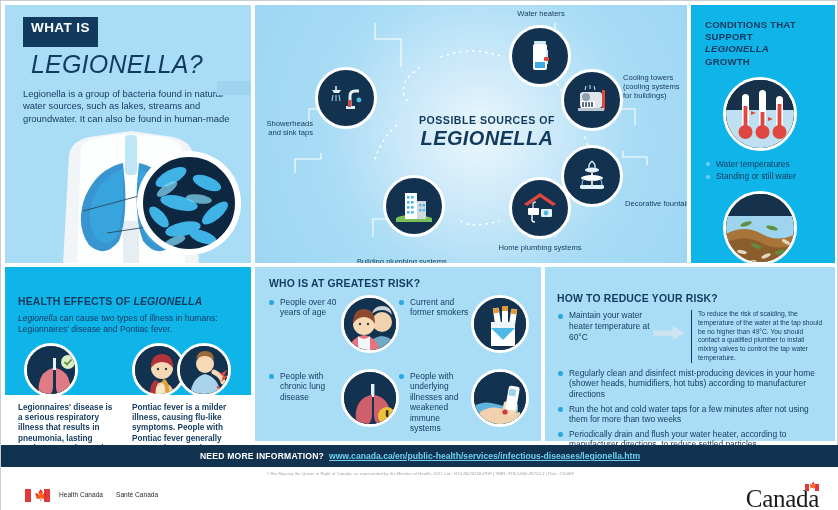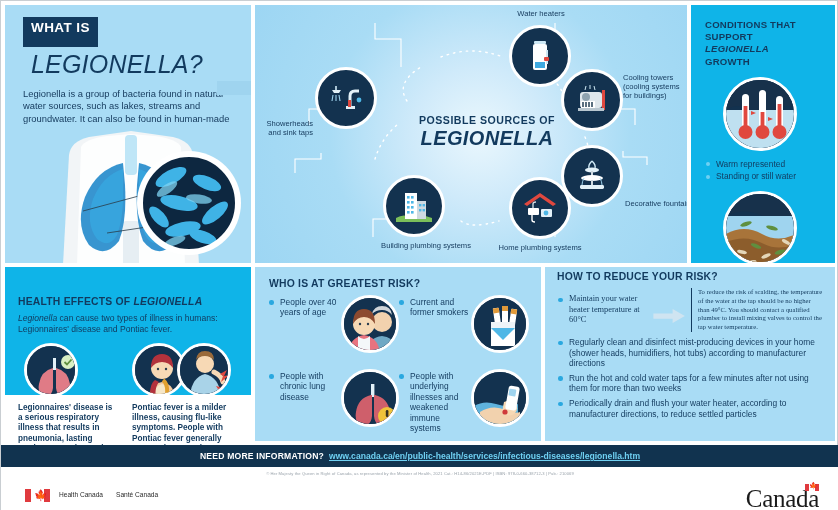--- a/index.html
+++ b/index.html
@@ -100,21 +100,21 @@
   .cond-list li:before {
     content: ""; position: absolute; left: 1px; top: 3.6px;
     width: 4px; height: 4px; border-radius: 50%; background: #6fd0f2;
   }
 
   
   .bottom-row { position: absolute; left: 4px; top: 266px; width: 830px; height: 174px; }
 
   .health { left: 0; top: 0; width: 246px; height: 128px; background: #0fb4e8; padding: 29px 13px 0 13px; }
   .risk   { left: 250px; top: 0; width: 286px; height: 174px; background: #a9dcf5; padding: 11px 12px 0 14px; }
-  .reduce { left: 540px; top: 0; width: 290px; height: 174px; background: #a9dcf5; padding: 4px 10px 0 12px; }
+  .reduce { left: 540px; top: 0; width: 290px; height: 174px; background: #a9dcf5; padding: 26px 10px 0 12px; }
 
   .sec-title {
     font-size: 10.4px; font-weight: bold; color: #123a5e;
     letter-spacing: .2px; margin-bottom: 6px;
   }
   .sec-title em { font-style: italic; }
 
   .health .lede { font-size: 8.6px; line-height: 11px; color: #123a5e; }
   .health .lede em { font-style: italic; }
 
@@ -138,21 +138,21 @@
   .risk-txt:before {
     content: ""; position: absolute; left: 0; top: 5px;
     width: 4.5px; height: 4.5px; border-radius: 50%; background: #2aa8e0;
   }
   .risk-circle {
     width: 58px; height: 58px; border-radius: 50%;
     background: #13324f; border: 3px solid #ffffff;
     overflow: hidden; position: relative; flex: none;
   }
 
-  .reduce-first { display: flex; align-items: center; font-family: Liberation Serif, serif; }
+  .reduce-first { display: flex; align-items: flex-start; }
   .reduce-bullet {
     font-size: 8.4px; line-height: 10.8px; color: #123a5e;
     position: relative; padding-left: 12px; width: 96px;
   }
   .reduce-bullet:before {
     content: ""; position: absolute; left: 1px; top: 4px;
     width: 4.5px; height: 4.5px; border-radius: 50%; background: #2aa8e0;
   }
   .note-arrow { width: 38px; padding-top: 16px; }
   .note-box {
@@ -377,21 +377,21 @@
                 <rect x="17" y="20" width="2.6" height="2.6"></rect>
               <rect x="13" y="25" width="2.6" height="2.6"></rect>
                 <rect x="17" y="25" width="2.6" height="2.6"></rect>
               <rect x="25" y="18" width="2.4" height="2.4"></rect>
                 <rect x="28.6" y="18" width="2.4" height="2.4"></rect>
               <rect x="25" y="23" width="2.4" height="2.4"></rect>
                 <rect x="28.6" y="23" width="2.4" height="2.4"></rect>
             </g>
           </svg>
         </div>
-        <div class="node-label" style="left:-26px;top:66px;text-align:right;width:114px">Building plumbing systems</div>
+        <div class="node-label" style="left:-26px;top:82px;text-align:left;width:114px">Building plumbing systems</div>
       </div>
 
       <div class="node" style="left:254px;top:172px">
         <div class="ring">
           <svg viewBox="0 0 40 40" width="40" height="40">
             <path d="M4 16 L20 5 L36 16 l-3 2 L20 9 L7 18 z" fill="#e0483f"></path>
             <rect x="8" y="20" width="11" height="7" rx="1" fill="#ffffff"></rect>
             <path d="M13 20 l0 -4 q0 -2 3 -2" stroke="#cfd9e0" stroke-width="1.4" fill="none"></path>
             <rect x="21" y="21" width="11" height="8" rx="1" fill="#e3f1f8"></rect>
             <circle cx="26" cy="25" r="2.4" fill="#4fb7e6"></circle>
@@ -422,21 +422,21 @@
             <rect x="51.6" y="24" width="3.8" height="28" fill="#e0483f"></rect>
           </g>
           <g fill="#e0483f">
               <path d="M25 31 l5 2 l-5 2 z"></path>
               <path d="M42 37 l5 2 l-5 2 z"></path>
             </g>
         </svg>
       </div>
 
       <ul class="cond-list">
-        <li>Warm represented</li>
+        <li>Water temperatures</li>
         <li>Standing or still water</li>
       </ul>
 
       <div class="cond-circle">
         <svg viewBox="0 0 74 74" width="74" height="74">
           <rect x="0" y="0" width="74" height="74" fill="#13324f"></rect>
           <path d="M0 22 q18 -9 37 0 q18 9 37 0 l0 -22 l-74 0 z" fill="#17314b"></path>
           <rect x="0" y="22" width="74" height="52" fill="#9fd4ef"></rect>
           <path d="M0 40 q18 -10 36 0 q18 10 38 -2 l0 36 l-74 0 z" fill="#a8743a"></path>
           <path d="M0 48 q20 -8 38 2 q16 8 36 -2 l0 26 l-74 0 z" fill="#8c5d2c"></path>

